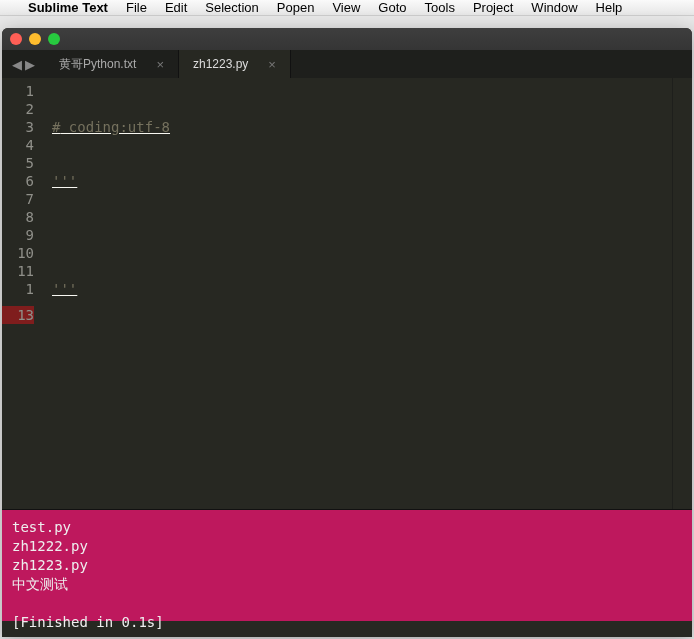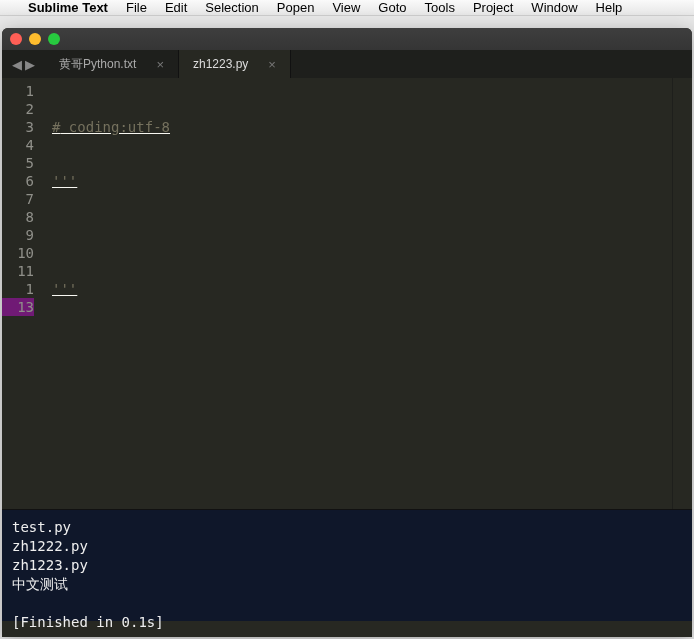--- a/index.html
+++ b/index.html
@@ -86,38 +86,38 @@
 }
 .gutter {
   width: 42px;
   text-align: right;
   padding: 4px 10px 4px 0;
   color: #90908a;
   background: #272822;
   user-select: none;
 }
 .gutter div { height: 18px; }
-.gutter .current { background: #701a75; }
+.gutter .current { background: #7f1d1d; margin-top: 8px; }
 .code {
   flex: 1;
   padding: 4px 0;
   color: #f8f8f2;
   white-space: pre;
   position: relative;
 }
 .code .line { height: 18px; padding-left: 8px; text-decoration: underline; }
 .cm-comment { color: #75715e; }
 .cm-keyword { color: #f92672; }
 .minimap {
   width: 20px;
   background: #272822;
   border-left: 1px solid #1e1f1c;
 }
 .console {
-  background: #0f172a;
+  background: #be185d;
   border-top: 1px solid #111;
   height: 112px;
   padding: 8px 10px;
   font-family: "Menlo", "Consolas", monospace;
   font-size: 14px;
   line-height: 19px;
   color: #eee;
   white-space: pre;
 }
 </style>

